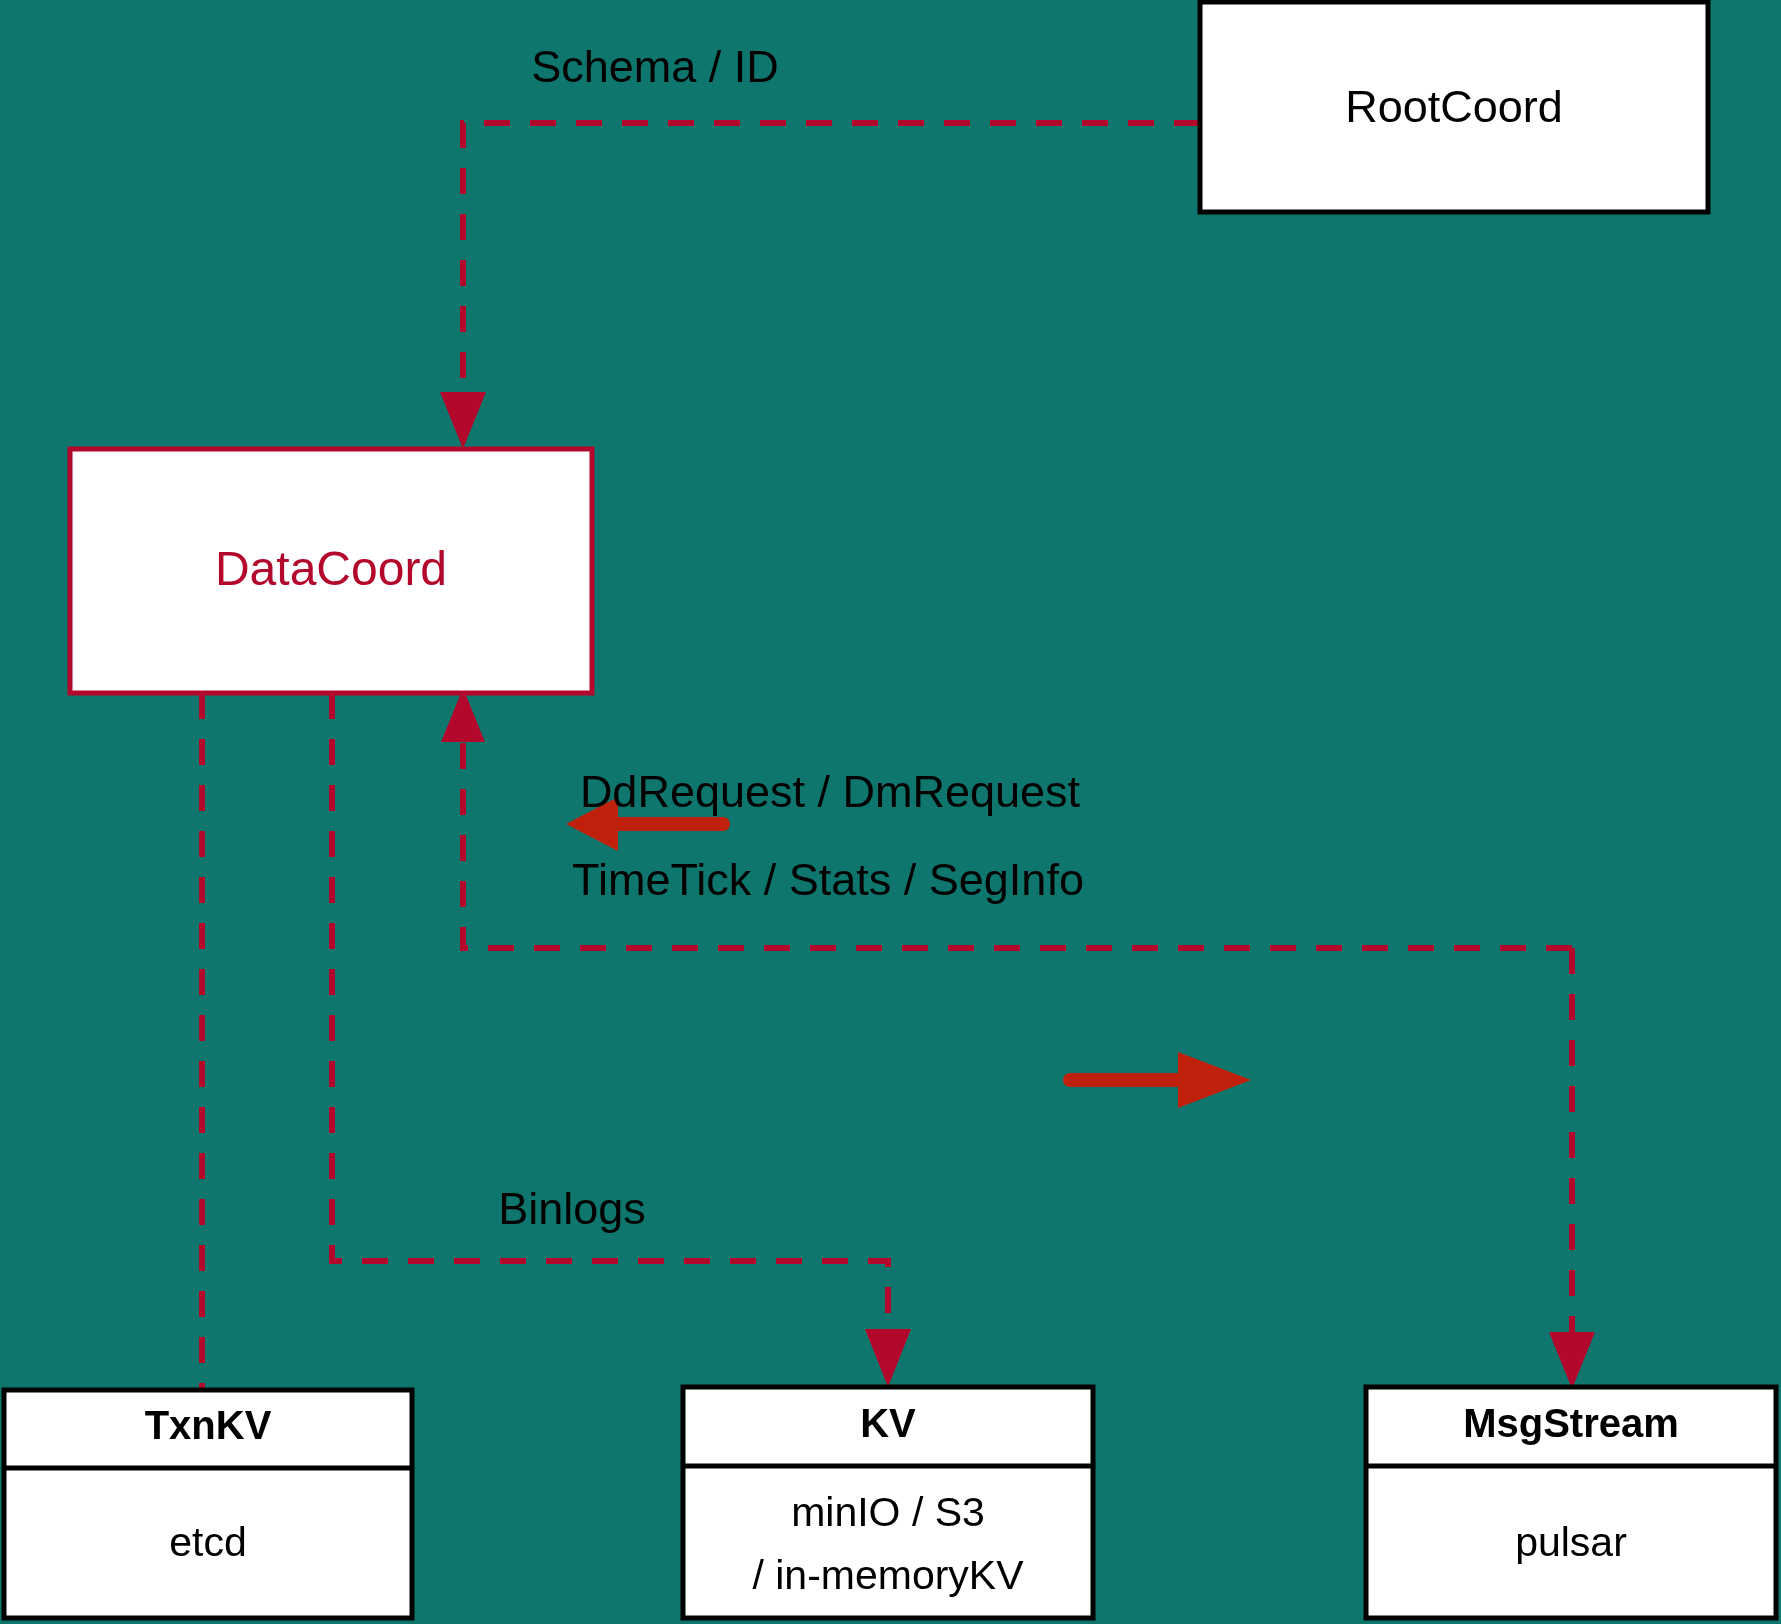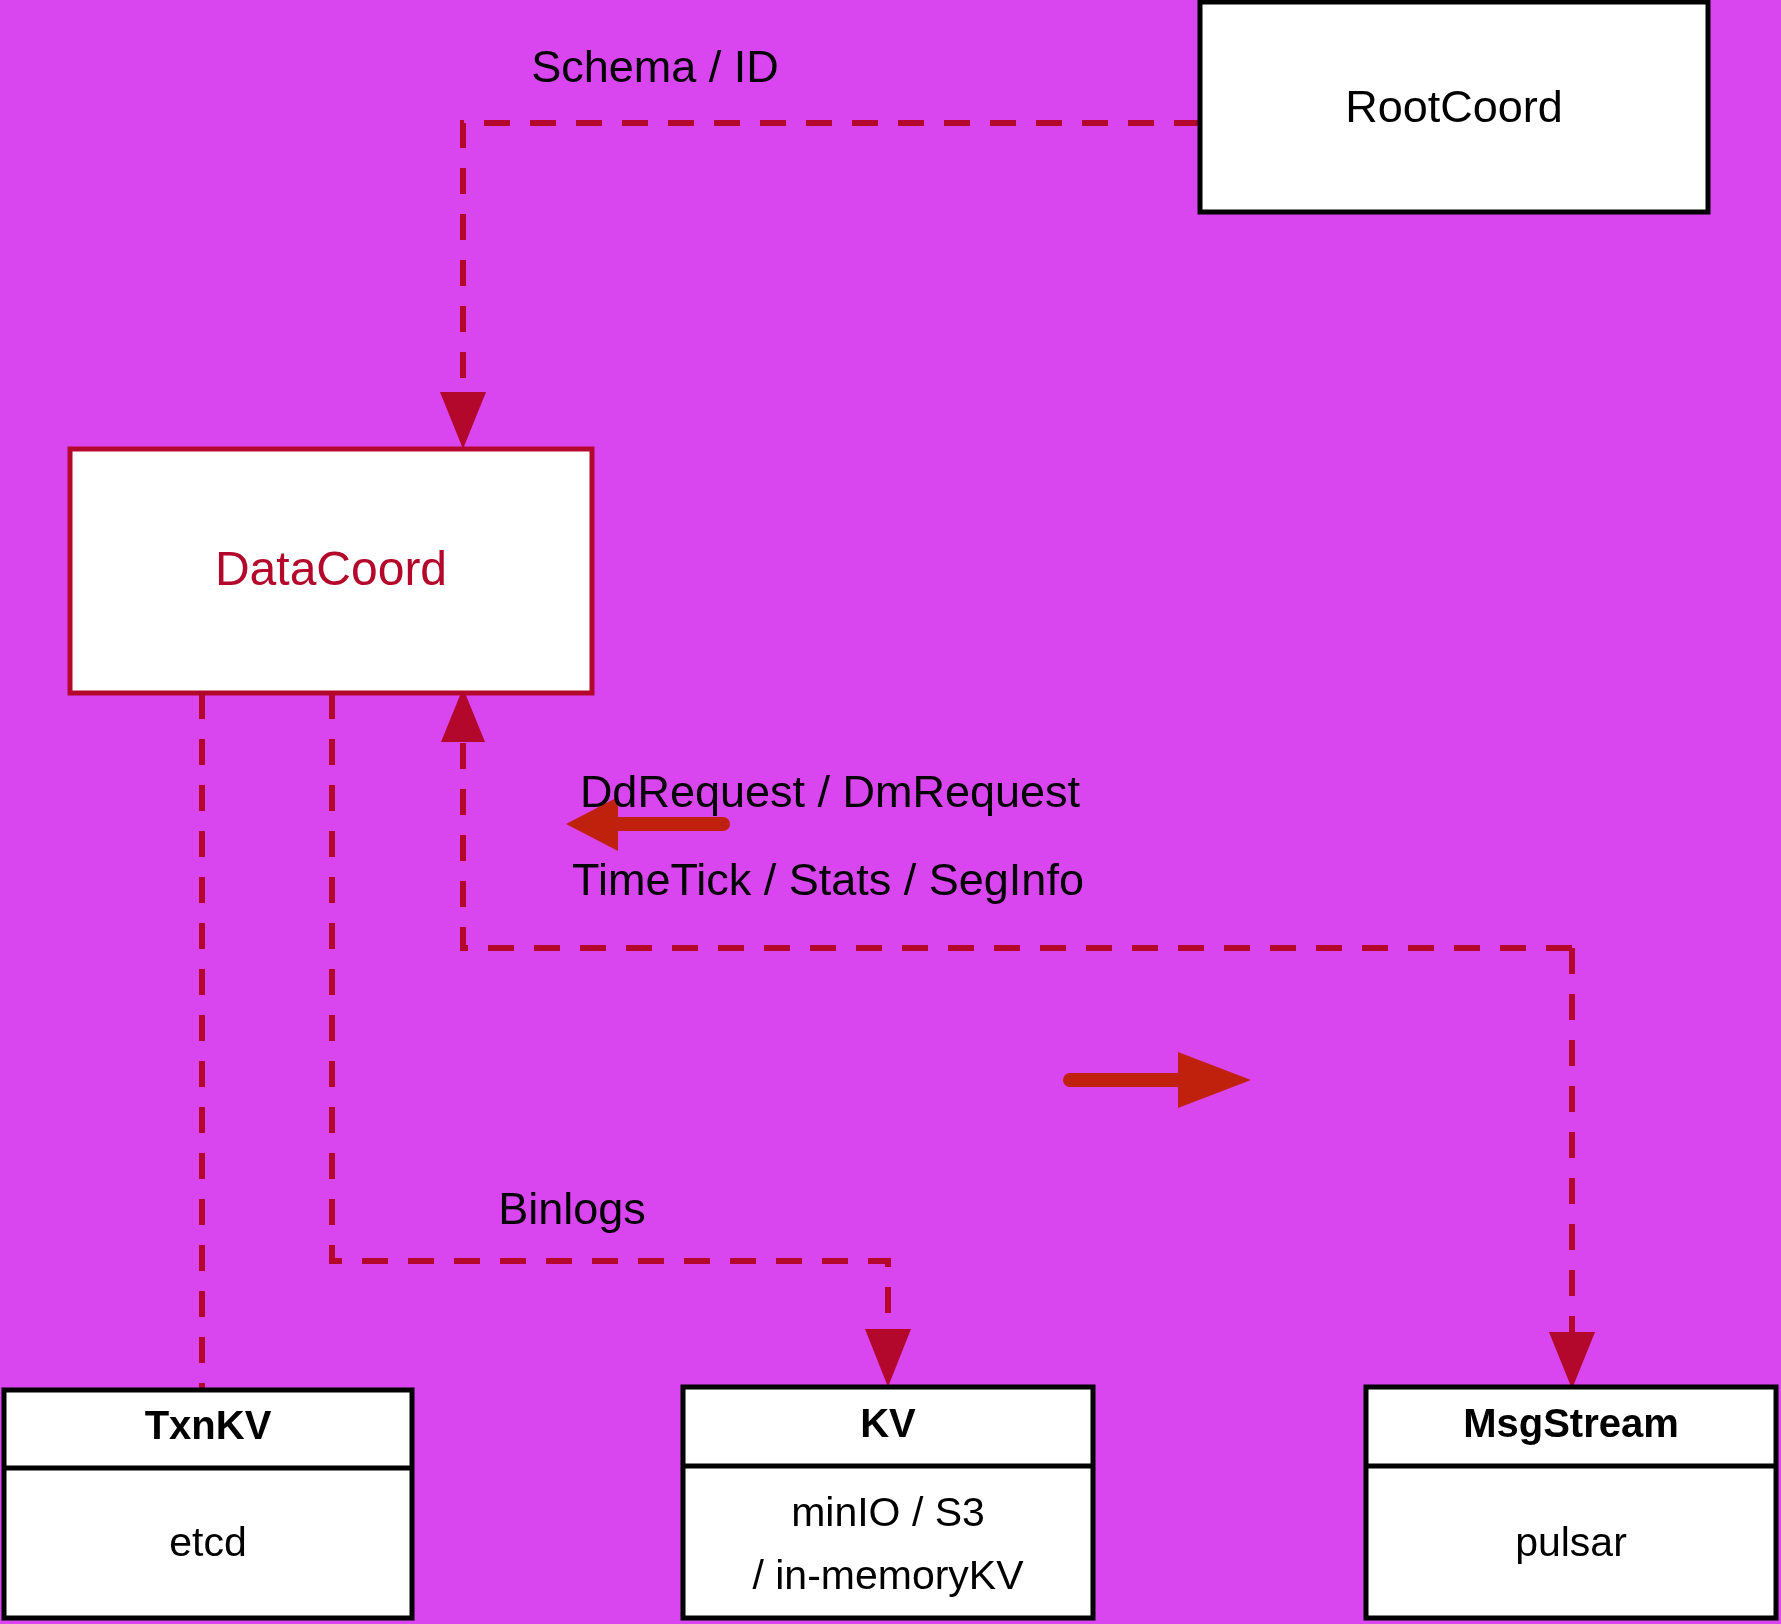--- a/index.html
+++ b/index.html
@@ -7,21 +7,21 @@
     padding: 0;
     background: #ffffff;
   }
   body {
     font-family: "Liberation Sans", sans-serif;
   }
   #diagram-root {
     position: relative;
     width: 1781px;
     height: 1624px;
-    background: #d946ef;
+    background: #0f766e;
     overflow: hidden;
   }
   svg.diagram {
     position: absolute;
     top: 0;
     left: 0;
     width: 1781px;
     height: 1624px;
     display: block;
   }

